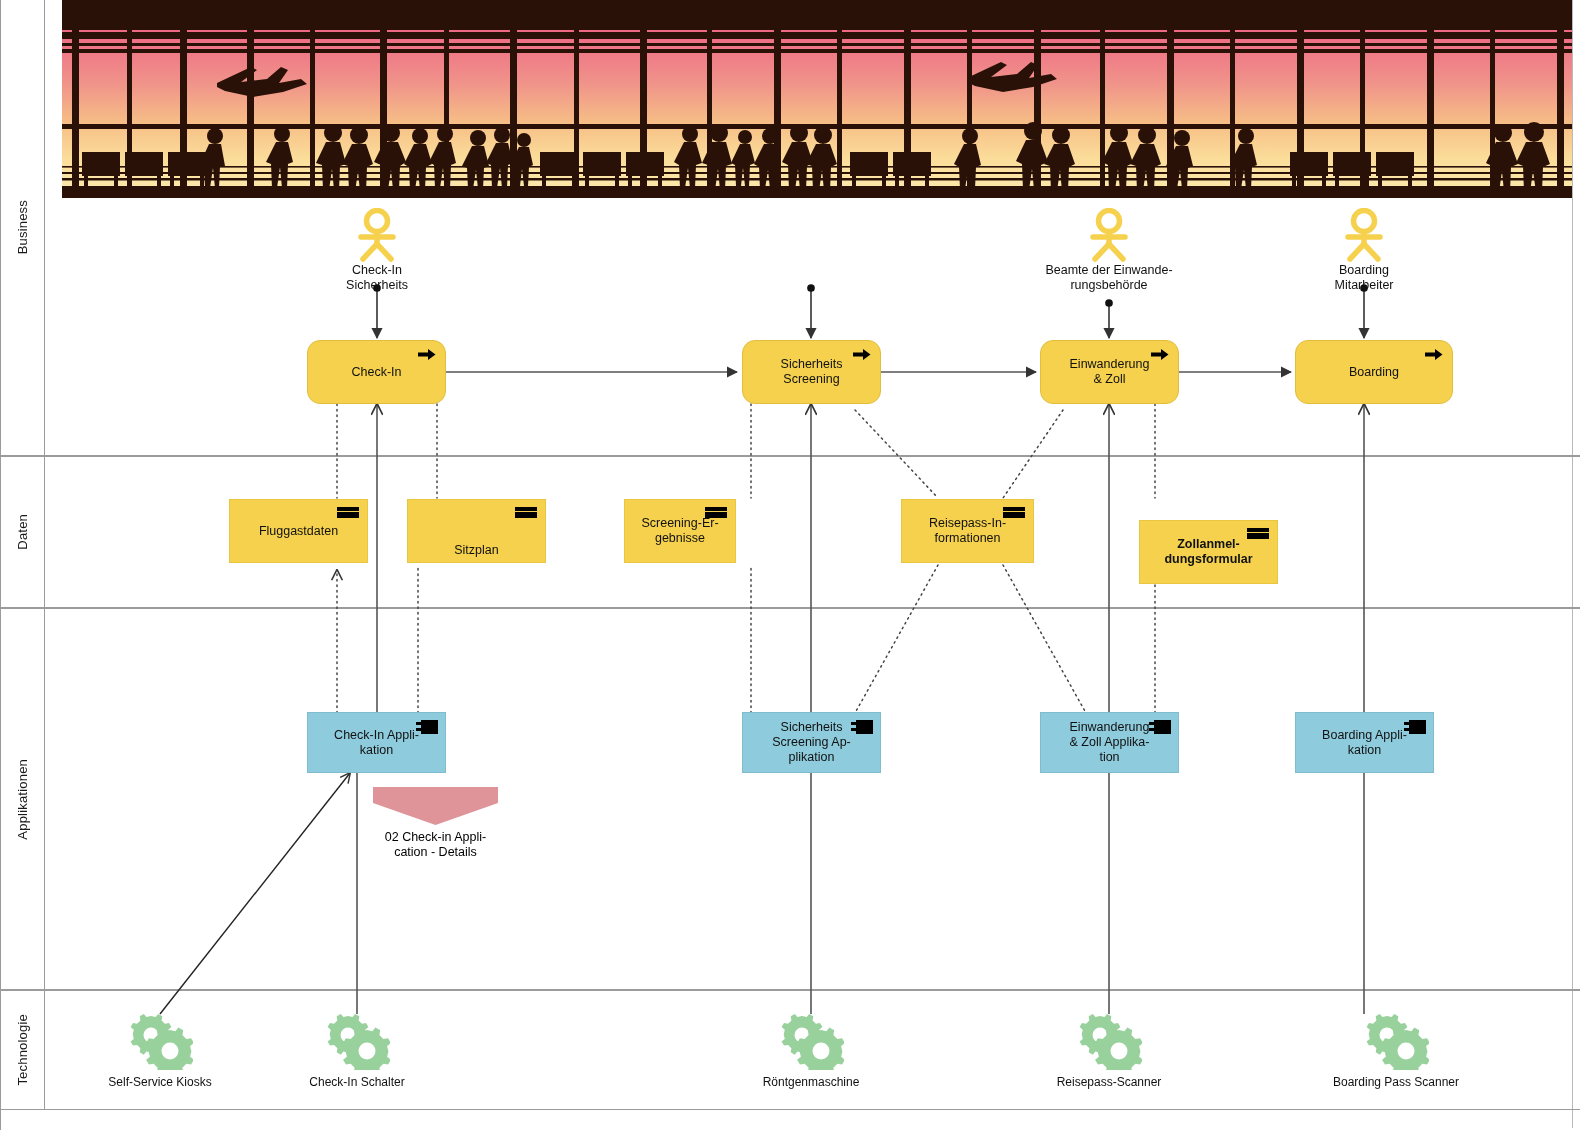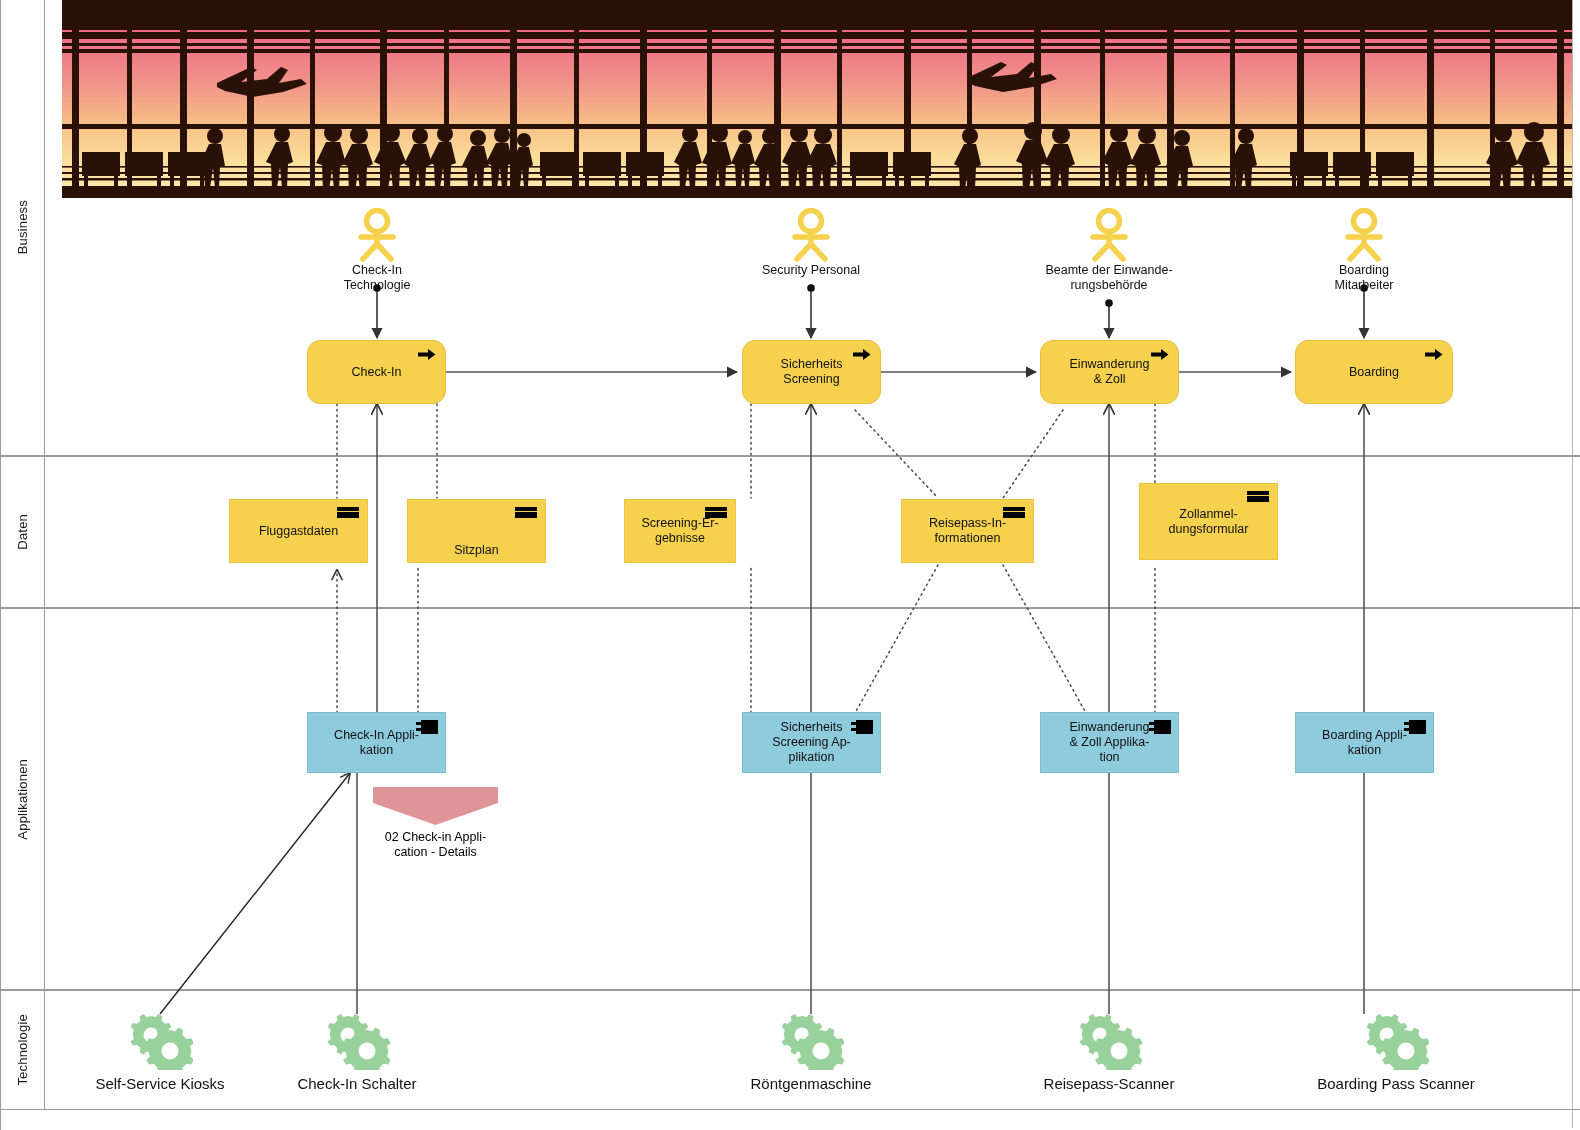--- a/index.html
+++ b/index.html
@@ -153,21 +153,21 @@
     margin-top: 1px;
   }
 
   
   .tech {
     position: absolute;
     width: 160px;
     text-align: center;
   }
   .tech .caption {
-    font-size: 15px;
+    font-size: 12px;
     color: #111;
     margin-top: 1px;
     white-space: nowrap;
   }
 
   
   .viewref {
     position: absolute;
     width: 125px;
     text-align: center;
@@ -486,33 +486,23 @@
   </svg>
 
   <div class="actor" style="left:322px;top:208px;">
     <svg class="glyph" width="46" height="54" viewBox="0 0 46 54">
       <circle cx="23" cy="13" r="10.5" fill="none" stroke="#F5D14E" stroke-width="5.5"></circle>
       <line x1="23" y1="24" x2="23" y2="37" stroke="#F5D14E" stroke-width="5.5" stroke-linecap="round"></line>
       <line x1="7" y1="29" x2="39" y2="29" stroke="#F5D14E" stroke-width="5.5" stroke-linecap="round"></line>
       <line x1="23" y1="36" x2="9" y2="51" stroke="#F5D14E" stroke-width="5.5" stroke-linecap="round"></line>
       <line x1="23" y1="36" x2="37" y2="51" stroke="#F5D14E" stroke-width="5.5" stroke-linecap="round"></line>
     </svg>
-    <div class="caption">Check-In Technologie</div>
-  </div>
-
-  <div class="actor" style="left:756px;top:208px;">
-    <svg class="glyph" width="46" height="54" viewBox="0 0 46 54">
-      <circle cx="23" cy="13" r="10.5" fill="none" stroke="#F5D14E" stroke-width="5.5"></circle>
-      <line x1="23" y1="24" x2="23" y2="37" stroke="#F5D14E" stroke-width="5.5" stroke-linecap="round"></line>
-      <line x1="7" y1="29" x2="39" y2="29" stroke="#F5D14E" stroke-width="5.5" stroke-linecap="round"></line>
-      <line x1="23" y1="36" x2="9" y2="51" stroke="#F5D14E" stroke-width="5.5" stroke-linecap="round"></line>
-      <line x1="23" y1="36" x2="37" y2="51" stroke="#F5D14E" stroke-width="5.5" stroke-linecap="round"></line>
-    </svg>
-    <div class="caption">Security Personal</div>
-  </div>
+    <div class="caption">Check-In Sicherheits</div>
+  </div>
+
 
   <div class="actor" style="left:1034px;top:208px;width:150px;">
     <svg class="glyph" width="46" height="54" viewBox="0 0 46 54">
       <circle cx="23" cy="13" r="10.5" fill="none" stroke="#F5D14E" stroke-width="5.5"></circle>
       <line x1="23" y1="24" x2="23" y2="37" stroke="#F5D14E" stroke-width="5.5" stroke-linecap="round"></line>
       <line x1="7" y1="29" x2="39" y2="29" stroke="#F5D14E" stroke-width="5.5" stroke-linecap="round"></line>
       <line x1="23" y1="36" x2="9" y2="51" stroke="#F5D14E" stroke-width="5.5" stroke-linecap="round"></line>
       <line x1="23" y1="36" x2="37" y2="51" stroke="#F5D14E" stroke-width="5.5" stroke-linecap="round"></line>
     </svg>
     <div class="caption" style="white-space:pre-line;">Beamte der Einwande-
@@ -587,21 +577,21 @@
 
   <div class="node data-object" style="left:901px;top:499px;width:133px;height:64px;">
     <span class="ico-data">
         <span class="bar-top"></span>
         <span class="bar-bot"></span>
       </span>
     <span style="white-space:pre-line;">Reisepass-In-
 formationen</span>
   </div>
 
-  <div class="node data-object" style="left:1139px;top:483px;width:139px;height:77px;">
+  <div class="node data-object" style="left:1139px;top:520px;width:139px;height:64px;font-weight:bold;">
     <span class="ico-data">
         <span class="bar-top"></span>
         <span class="bar-bot"></span>
       </span>
     <span style="white-space:pre-line;">Zollanmel-
 dungsformular</span>
   </div>
 
   <div class="node app-component" style="left:307px;top:712px;width:139px;height:61px;">
     <span class="ico-comp">

